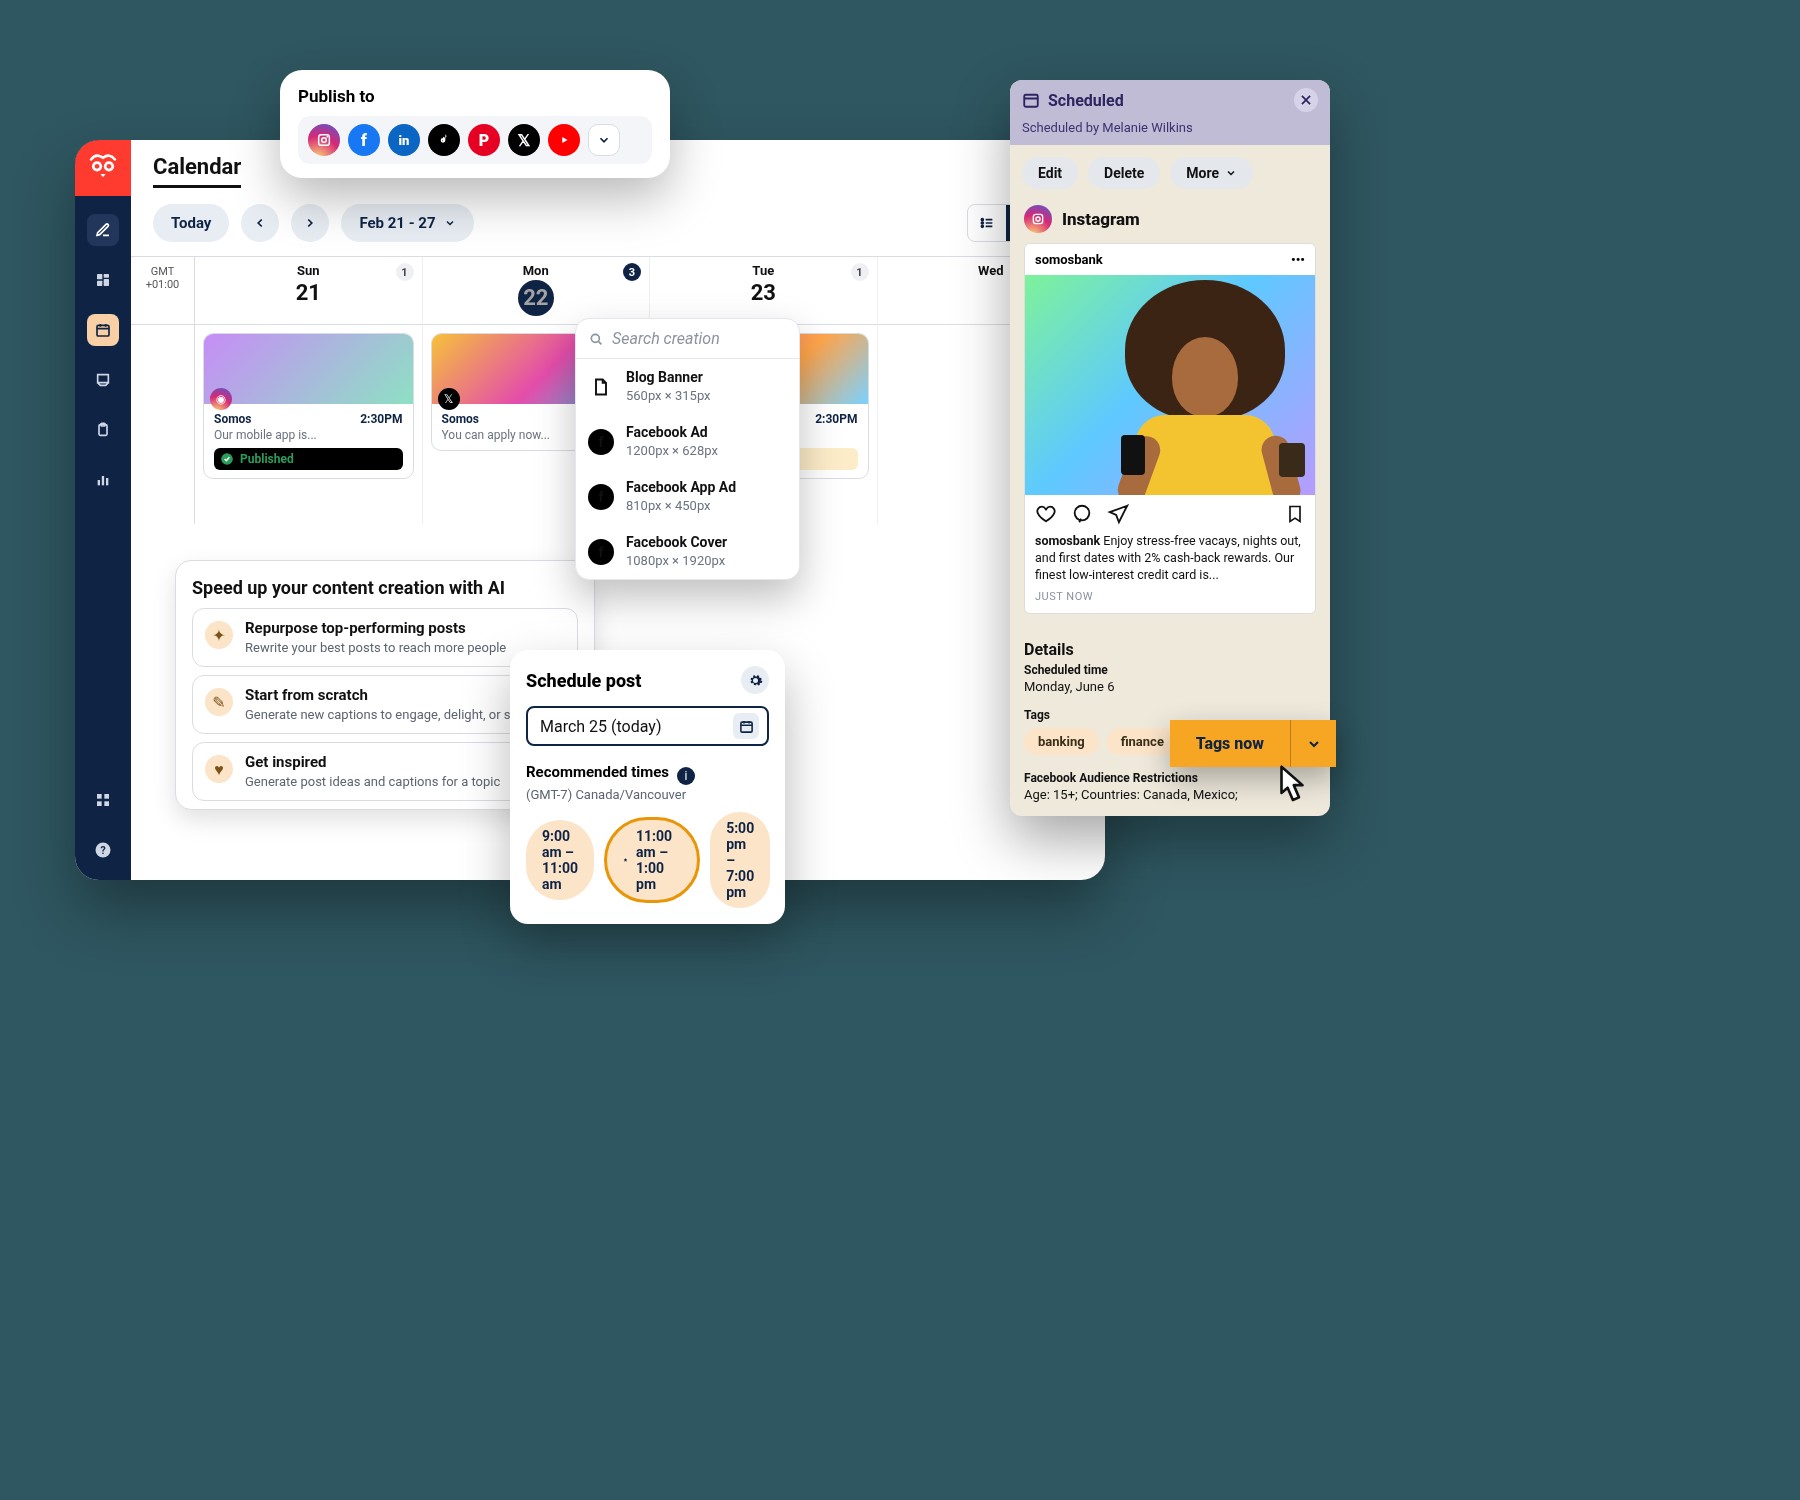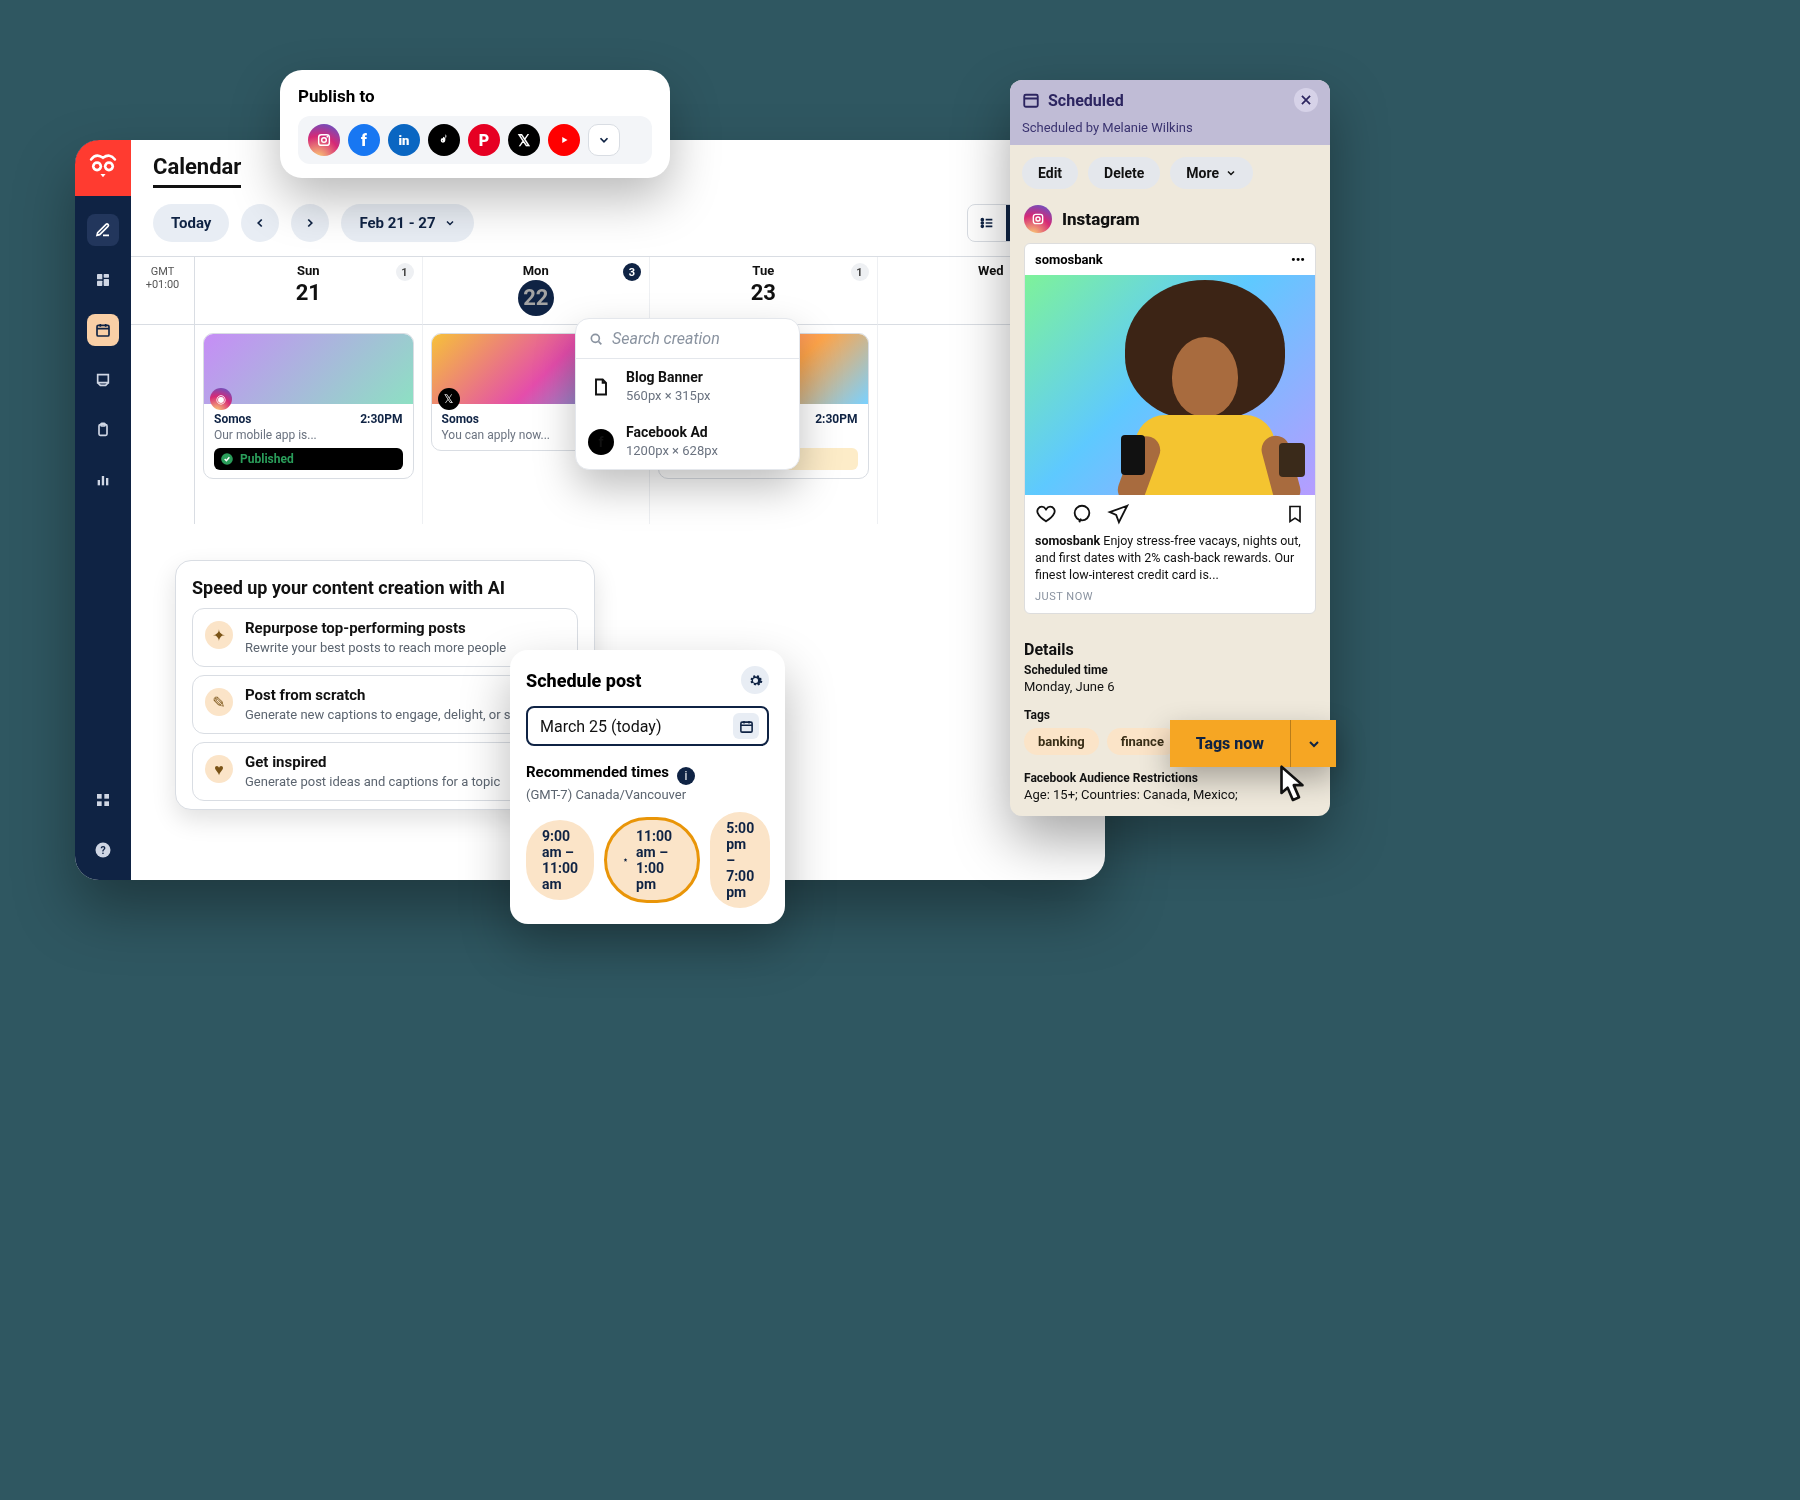--- a/index.html
+++ b/index.html
@@ -401,21 +401,21 @@
 </div>
 
 <div class="ai">
   <h3>Speed up your content creation with AI</h3>
   <div class="opt">
     <div class="ico">✦</div>
     <div><b>Repurpose top-performing posts</b><span>Rewrite your best posts to reach more people</span></div>
   </div>
   <div class="opt">
     <div class="ico">✎</div>
-    <div><b>Post from scratch</b><span>Generate new captions to engage, delight, or sell</span></div>
+    <div><b>Start from scratch</b><span>Generate new captions to engage, delight, or sell</span></div>
   </div>
   <div class="opt">
     <div class="ico">♥</div>
     <div><b>Get inspired</b><span>Generate post ideas and captions for a topic</span></div>
   </div>
 </div>
 
 <div class="templates">
   <div class="search">
     <svg width="16" height="16" viewBox="0 0 24 24" fill="none" stroke="currentColor" stroke-width="2.5">
@@ -431,20 +431,32 @@
           <path d="M14 3v4h4"></path>
         </svg>
       </div>
     <div><b>Blog Banner</b><span>560px × 315px</span></div>
   </div>
   <div class="item">
     <div class="ico" style="background:#000">
         <b>f</b>
       </div>
     <div><b>Facebook Ad</b><span>1200px × 628px</span></div>
+  </div>
+  <div class="item">
+    <div class="ico" style="background:#000">
+        <b>f</b>
+      </div>
+    <div><b>Facebook App Ad</b><span>810px × 450px</span></div>
+  </div>
+  <div class="item">
+    <div class="ico" style="background:#000">
+        <b>f</b>
+      </div>
+    <div><b>Facebook Cover</b><span>1080px × 1920px</span></div>
   </div>
 </div>
 
 <div class="sched">
   <div class="hd">
     <h4>Schedule post</h4>
     <div class="gear">
         <svg width="15" height="15" viewBox="0 0 24 24" fill="currentColor">
           <path d="M12 8a4 4 0 100 8 4 4 0 000-8zm9 4l2 1-1 3-2-.5a8 8 0 01-1.4 1.4l.5 2-3 1-1-2h-2l-1 2-3-1 .5-2A8 8 0 017.2 16L5 16.5l-1-3 2-1v-1l-2-1 1-3 2 .5A8 8 0 018.6 6.6L8 4.5l3-1 1 2h2l1-2 3 1-.5 2c.5.4 1 .9 1.4 1.4l2-.5 1 3-2 1z"></path>
         </svg>

